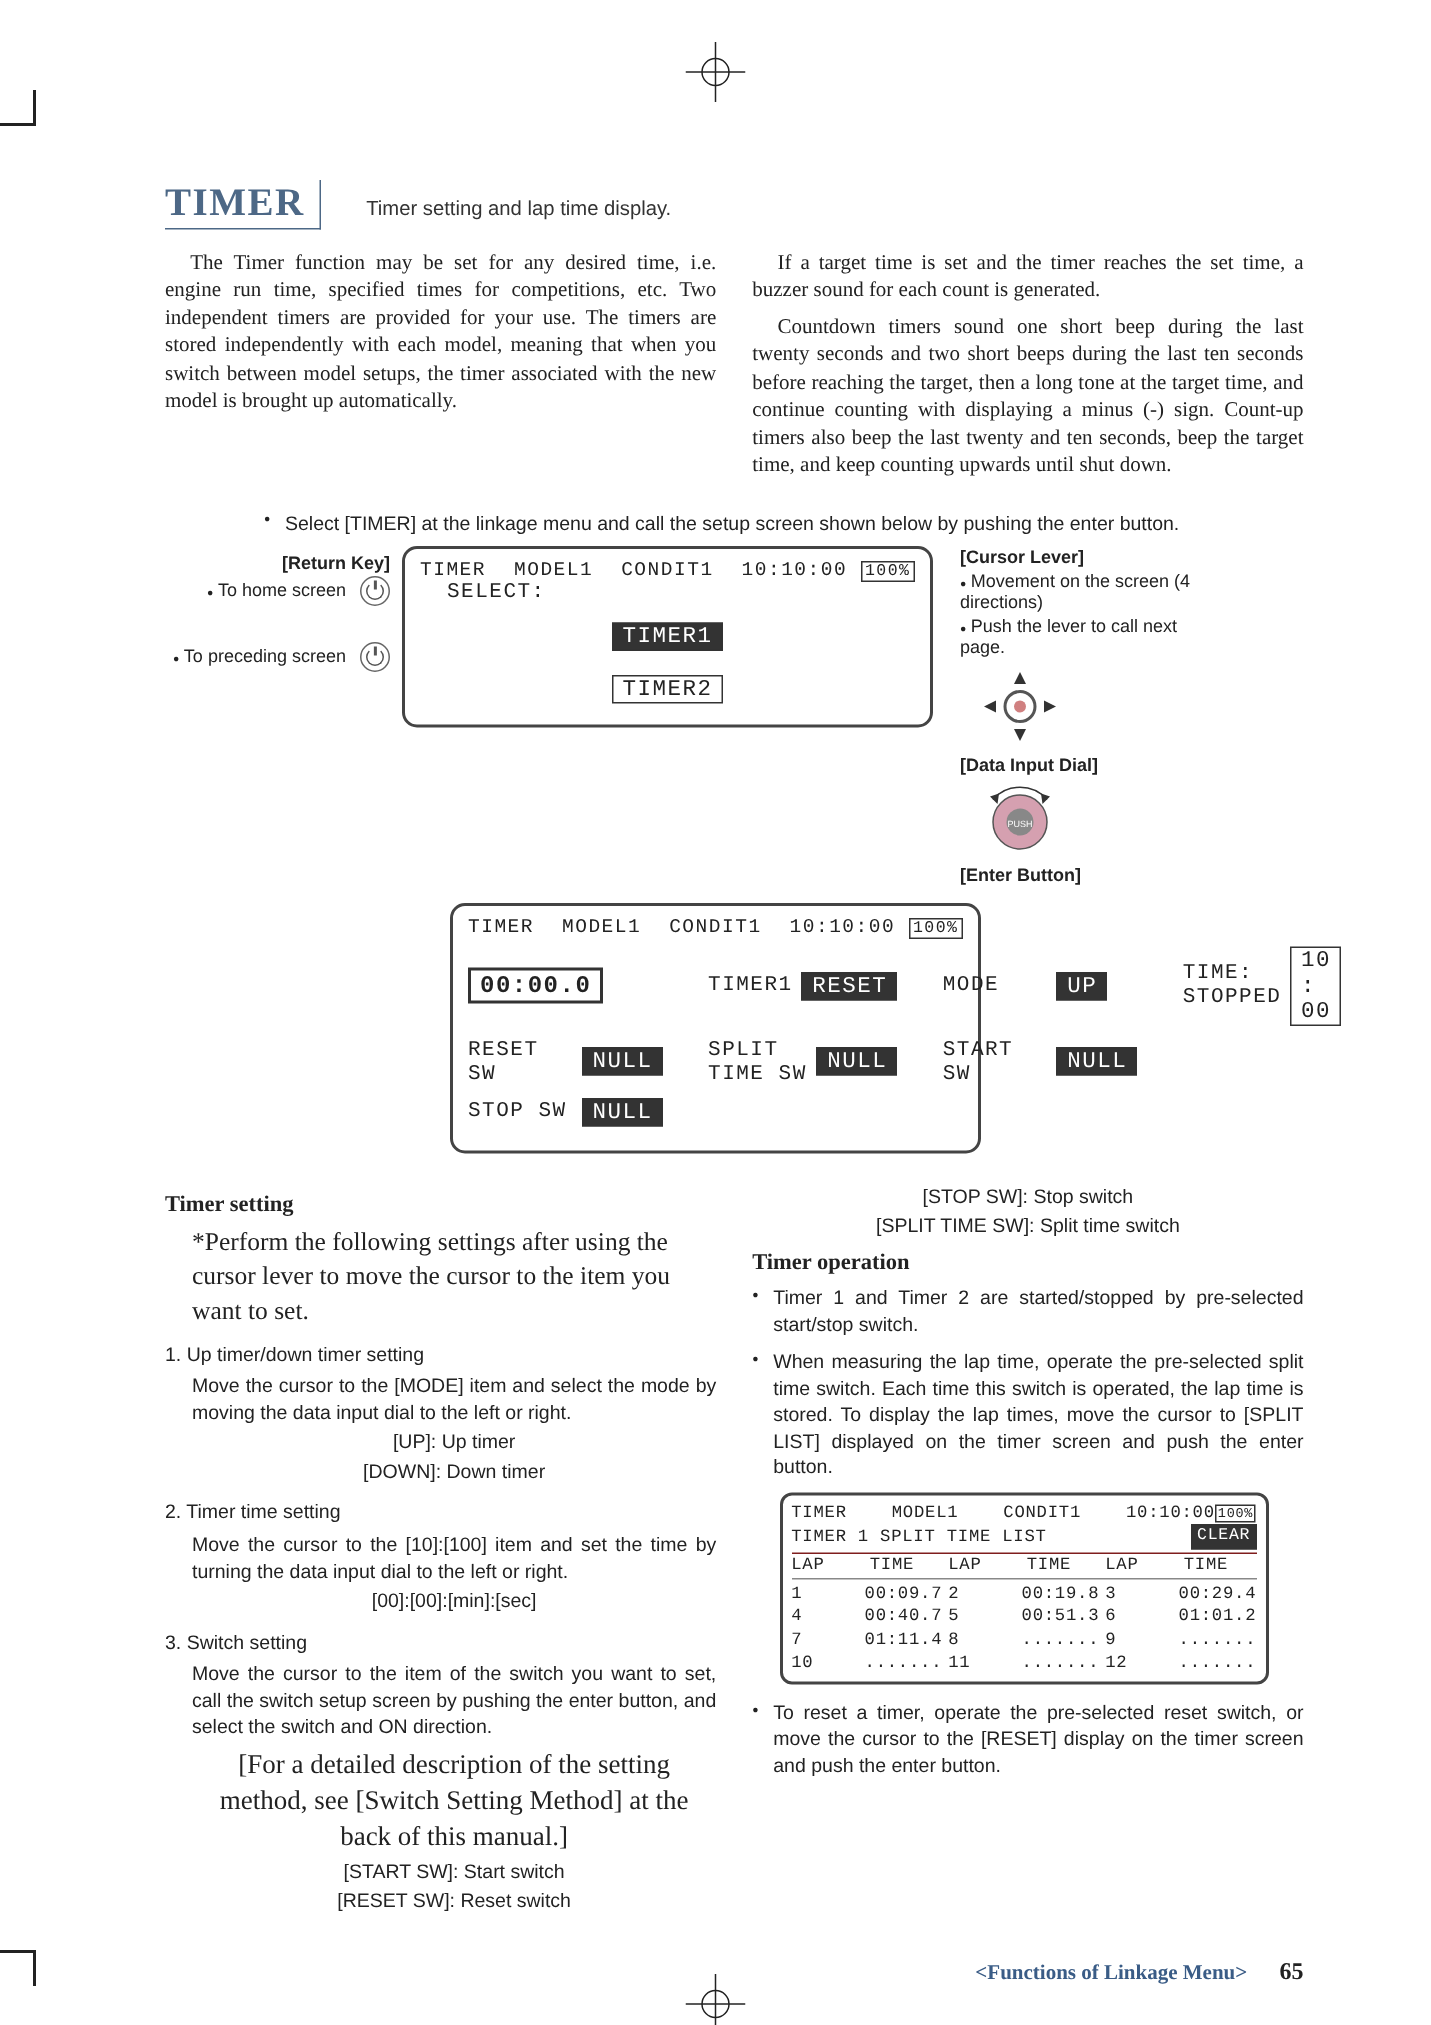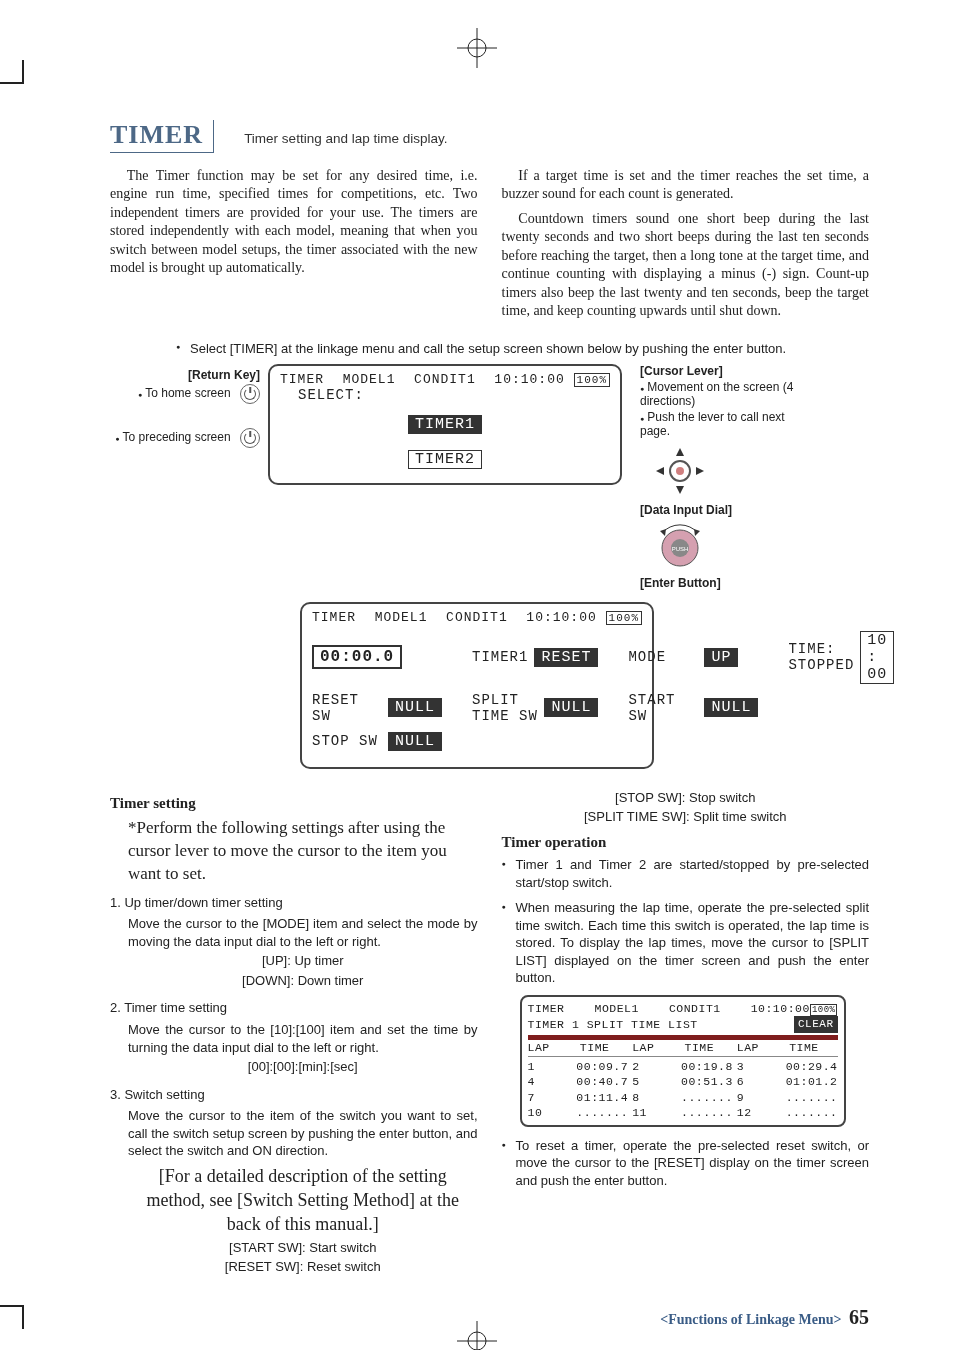--- a/index.html
+++ b/index.html
@@ -166,33 +166,33 @@
     border-radius:8px;
     width: 310px;
     margin: 8px 0 10px 18px;
     font-family: 'Courier New', monospace;
     font-size:11.5px;
     padding:4px 6px;
     letter-spacing:0.5px;
   }
   .split-lcd .hdr { display:flex; justify-content:space-between;}
   .split-lcd .clear { border:1.5px solid #333; background:#333; color:#fff; padding:0 3px; font-size:11px;}
-  .split-lcd .th { display:flex; gap:4px; border-top:5px solid #7f1d1d; border-bottom:1px solid #888; margin:2px 0;}
+  .split-lcd .th { display:flex; gap:4px; border-top:1px solid #7f1d1d; border-bottom:1px solid #888; margin:2px 0;}
   .split-lcd .th span { flex:1;}
   .split-lcd .drow { display:flex; gap:4px;}
   .split-lcd .drow span { flex:1;}
   .footer {
     text-align:right;
     font-family:'Times New Roman', serif;
     font-size:14px;
     color:#3a5c86;
     font-weight:bold;
     margin-top:20px;
   }
-  .footer .pg { color:#222; font-size:20px; margin-left:4px;}
+  .footer .pg { color:#222; font-size:16px; margin-left:18px;}
   .crop-tl, .crop-bl {
     position:absolute;
     width:22px; height:22px;
     border-color:#222;
     border-style:solid;
   }
   .crop-tl { top:60px; left:0; border-width:0 2px 2px 0;}
   .crop-bl { bottom:60px; left:0; border-width:2px 2px 0 0;}
   .reg-top, .reg-bot {
     position:absolute; left:50%; transform:translateX(-50%);

